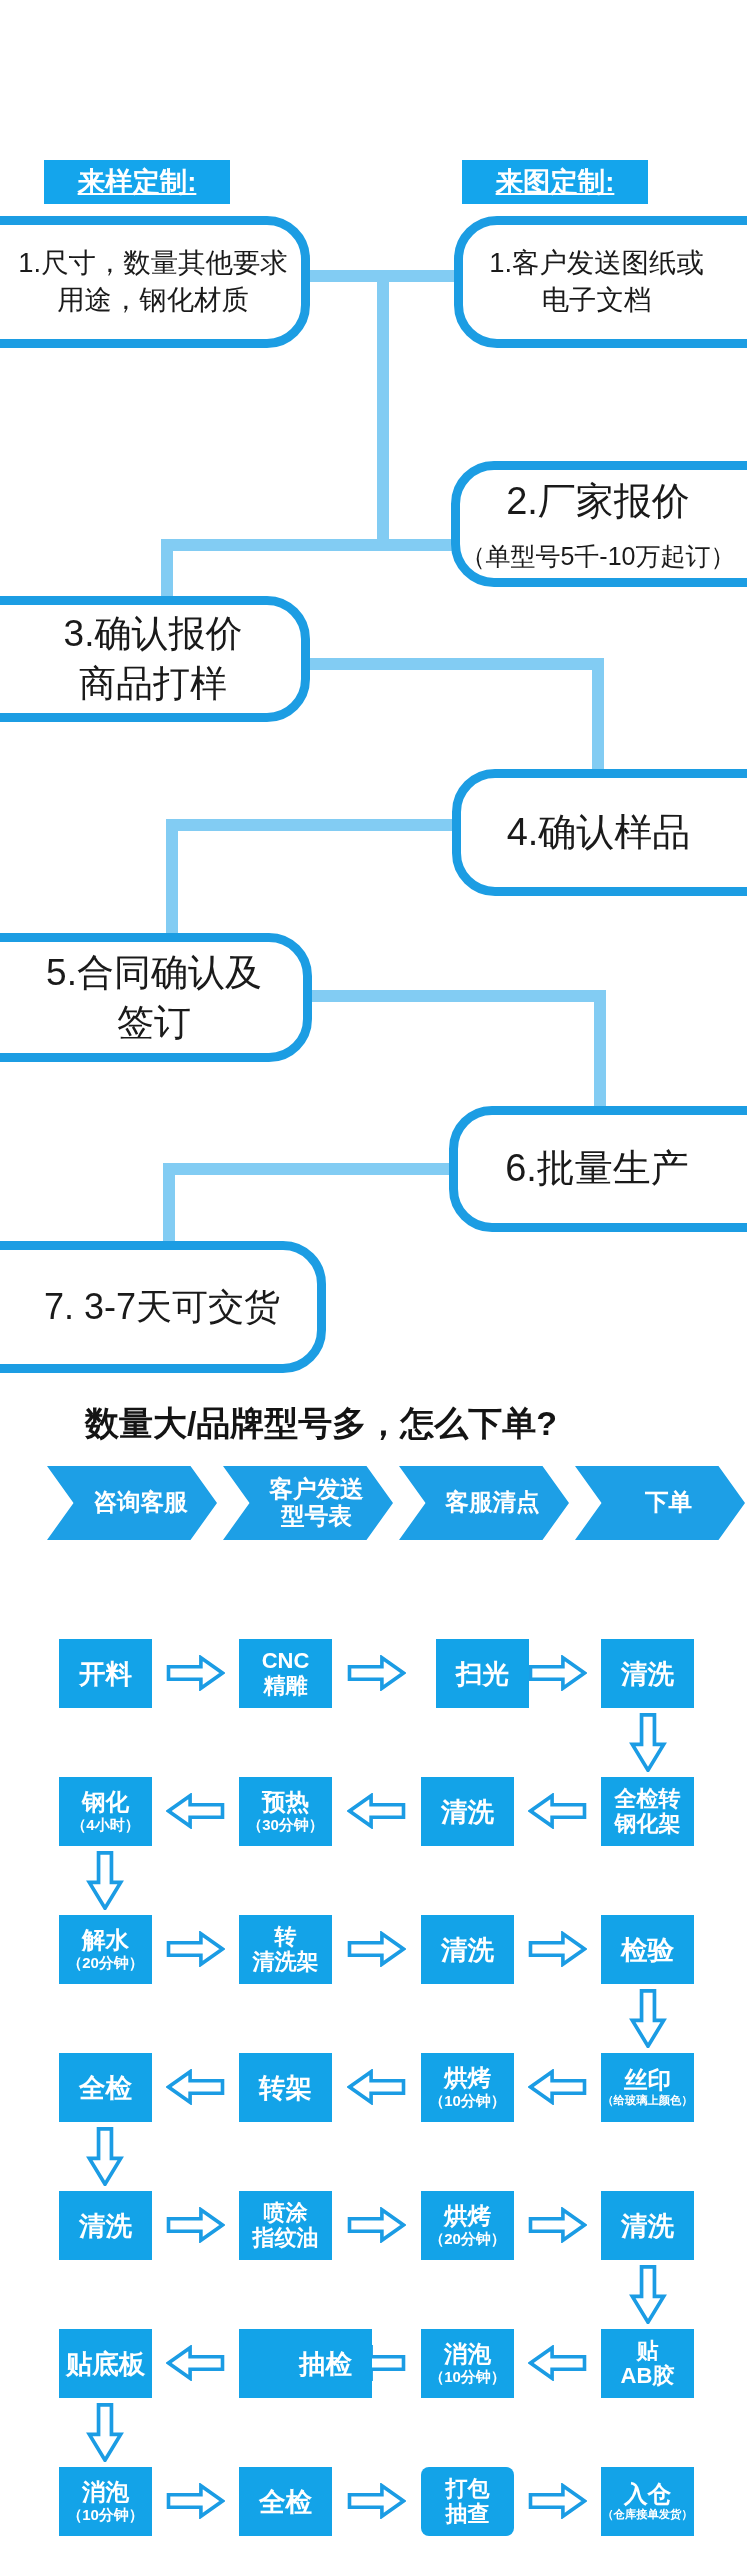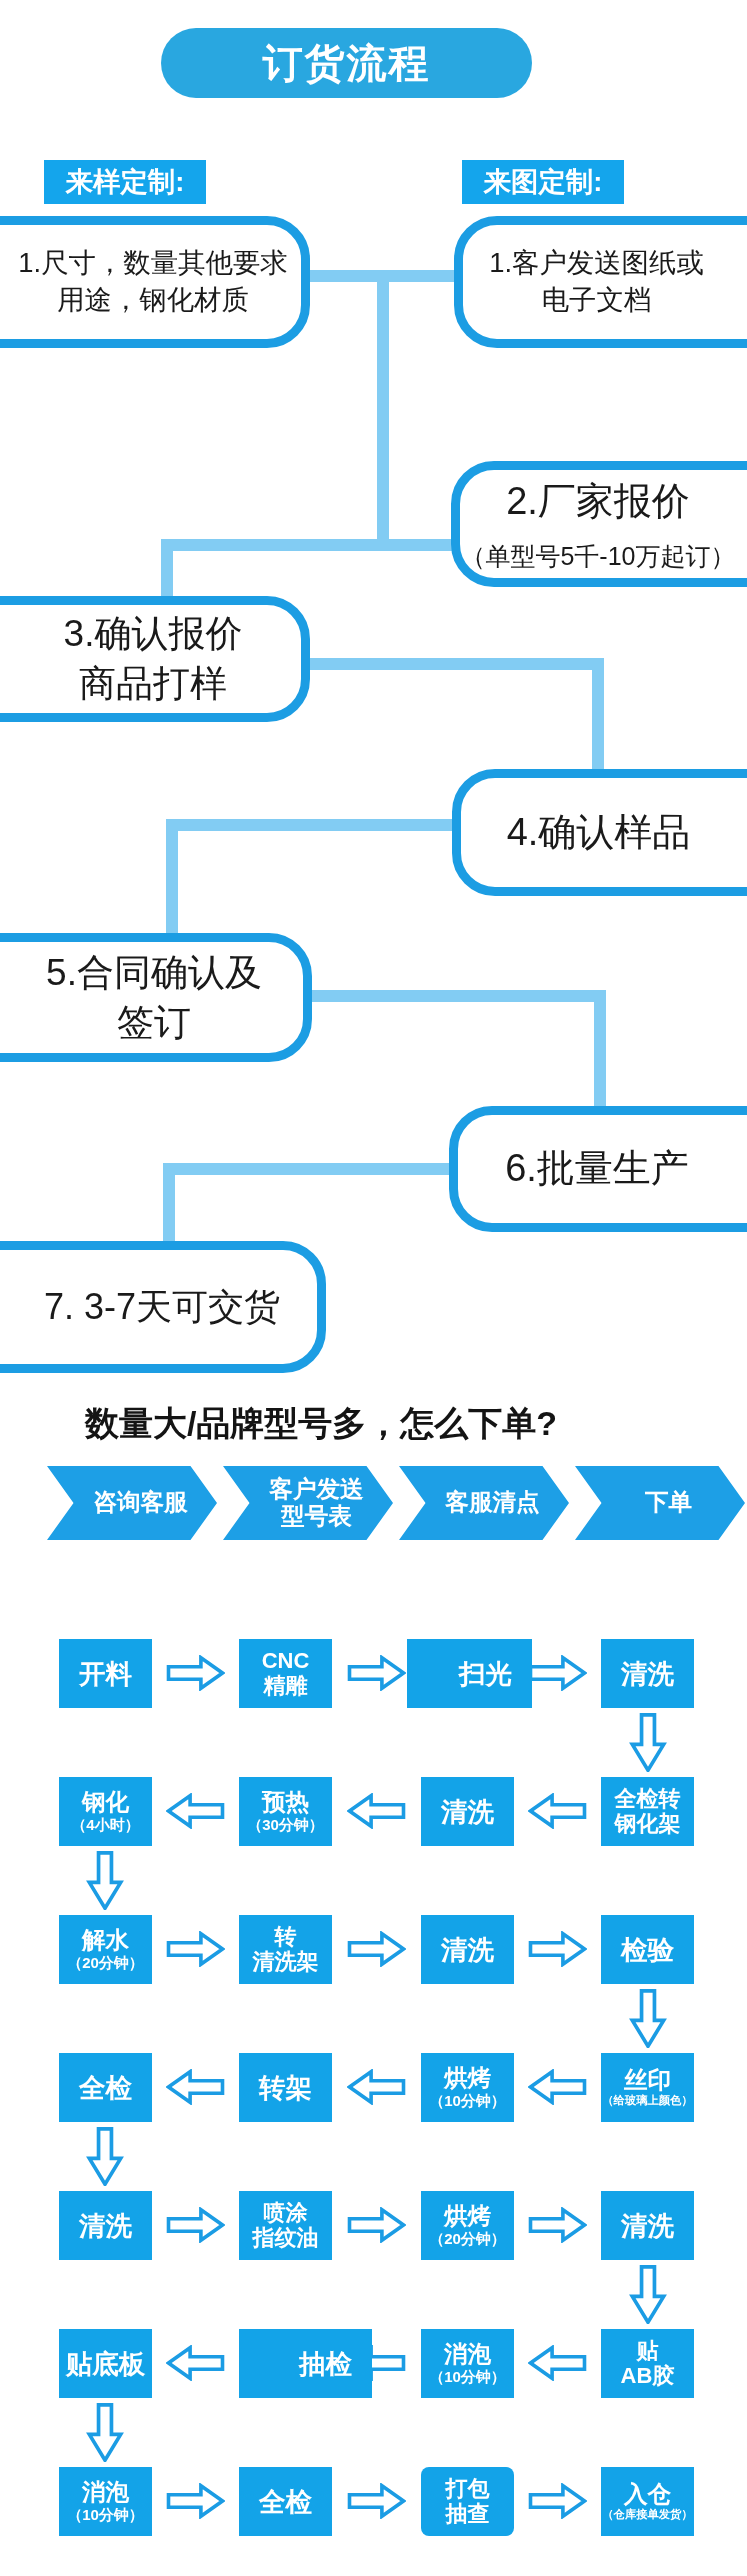--- a/index.html
+++ b/index.html
@@ -8,22 +8,22 @@
     font-family:"Liberation Sans","DejaVu Sans",sans-serif;
   }
   
   .title-pill{
     position:absolute;left:161px;top:28px;width:371px;height:70px;
     background:#29a7e0;border-radius:38px;display:flex;align-items:center;justify-content:center;
     color:#fff;font-size:40px;font-weight:700;letter-spacing:1.9px;
   }
   
   .branch-label{
-    position:absolute;top:160px;height:44px;padding:0 10px;background:#14a5ec;
-    color:#fff;font-size:27.4px;font-weight:700;display:flex;align-items:center;justify-content:center;
+    position:absolute;top:160px;height:44px;padding:0 22px;background:#14a5ec;
+    color:#fff;font-size:27.4px;font-weight:700;display:flex;align-items:center;justify-content:center;text-decoration:underline;
   }
   .bl-sample{left:44px;width:142px;}
   .bl-drawing{left:462px;width:142px;}
   
   .conn{position:absolute;background:#82ccf3;z-index:1;}
   
   .flow-box{
     position:absolute;z-index:2;background:#fff;border:9.5px solid #1c9de3;border-radius:43px;
     display:flex;flex-direction:column;justify-content:center;color:#1a1a1a;
     box-sizing:border-box;text-align:center;
@@ -66,23 +66,20 @@
   .g-sub.tiny{font-size:11.3px;line-height:13.2px;}
   .harrow,.varrow{position:absolute;z-index:1;}
   .harrow.flip{transform:scaleX(-1);}
   [data-bind]:empty{display:none;}
 </style>
 </head>
 <body>
 
 <div class="stage">
 
-  <div class="title-pill">
-    <span data-bind="title">订货流程</span>
-  </div>
 
   <div class="branch-label bl-sample">
     <span data-bind="branch_labels.sample">来样定制:</span>
   </div>
   <div class="branch-label bl-drawing">
     <span data-bind="branch_labels.drawing">来图定制:</span>
   </div>
 
   <div class="conn" style="left:303px;top:270px;width:156px;height:12.3px;"></div>
   <div class="conn" style="left:377px;top:270px;width:12.3px;height:281px;"></div>
@@ -146,21 +143,21 @@
     </div>
 
   <div>
       <div class="gcell" style="left: 59px; top: 1639px;">
         <div class="g-main">开料</div>
       </div>
       <div class="gcell" style="left: 239px; top: 1639px; text-align: right;">
         <div class="g-main two-line">CNC</div>
         <div class="g-main two-line">精雕</div>
       </div>
-      <div class="gcell" style="left: 407px; top: 1639px; padding-left: 32px;">
+      <div class="gcell" style="left: 436px; top: 1639px;">
         <div class="g-main">扫光</div>
       </div>
       <div class="gcell" style="left: 601px; top: 1639px;">
         <div class="g-main">清洗</div>
       </div>
       <svg class="harrow" width="59" height="36" viewBox="0 0 64 40" style="left: 166px; top: 1655px;">
         <path d="M2 13 H38 V3 L62 20 L38 37 V27 H2 Z" fill="#fff" stroke="#1b9ce4" stroke-width="4"></path>
       </svg>
       <svg class="harrow" width="59" height="36" viewBox="0 0 64 40" style="left: 347px; top: 1655px;">
         <path d="M2 13 H38 V3 L62 20 L38 37 V27 H2 Z" fill="#fff" stroke="#1b9ce4" stroke-width="4"></path>

